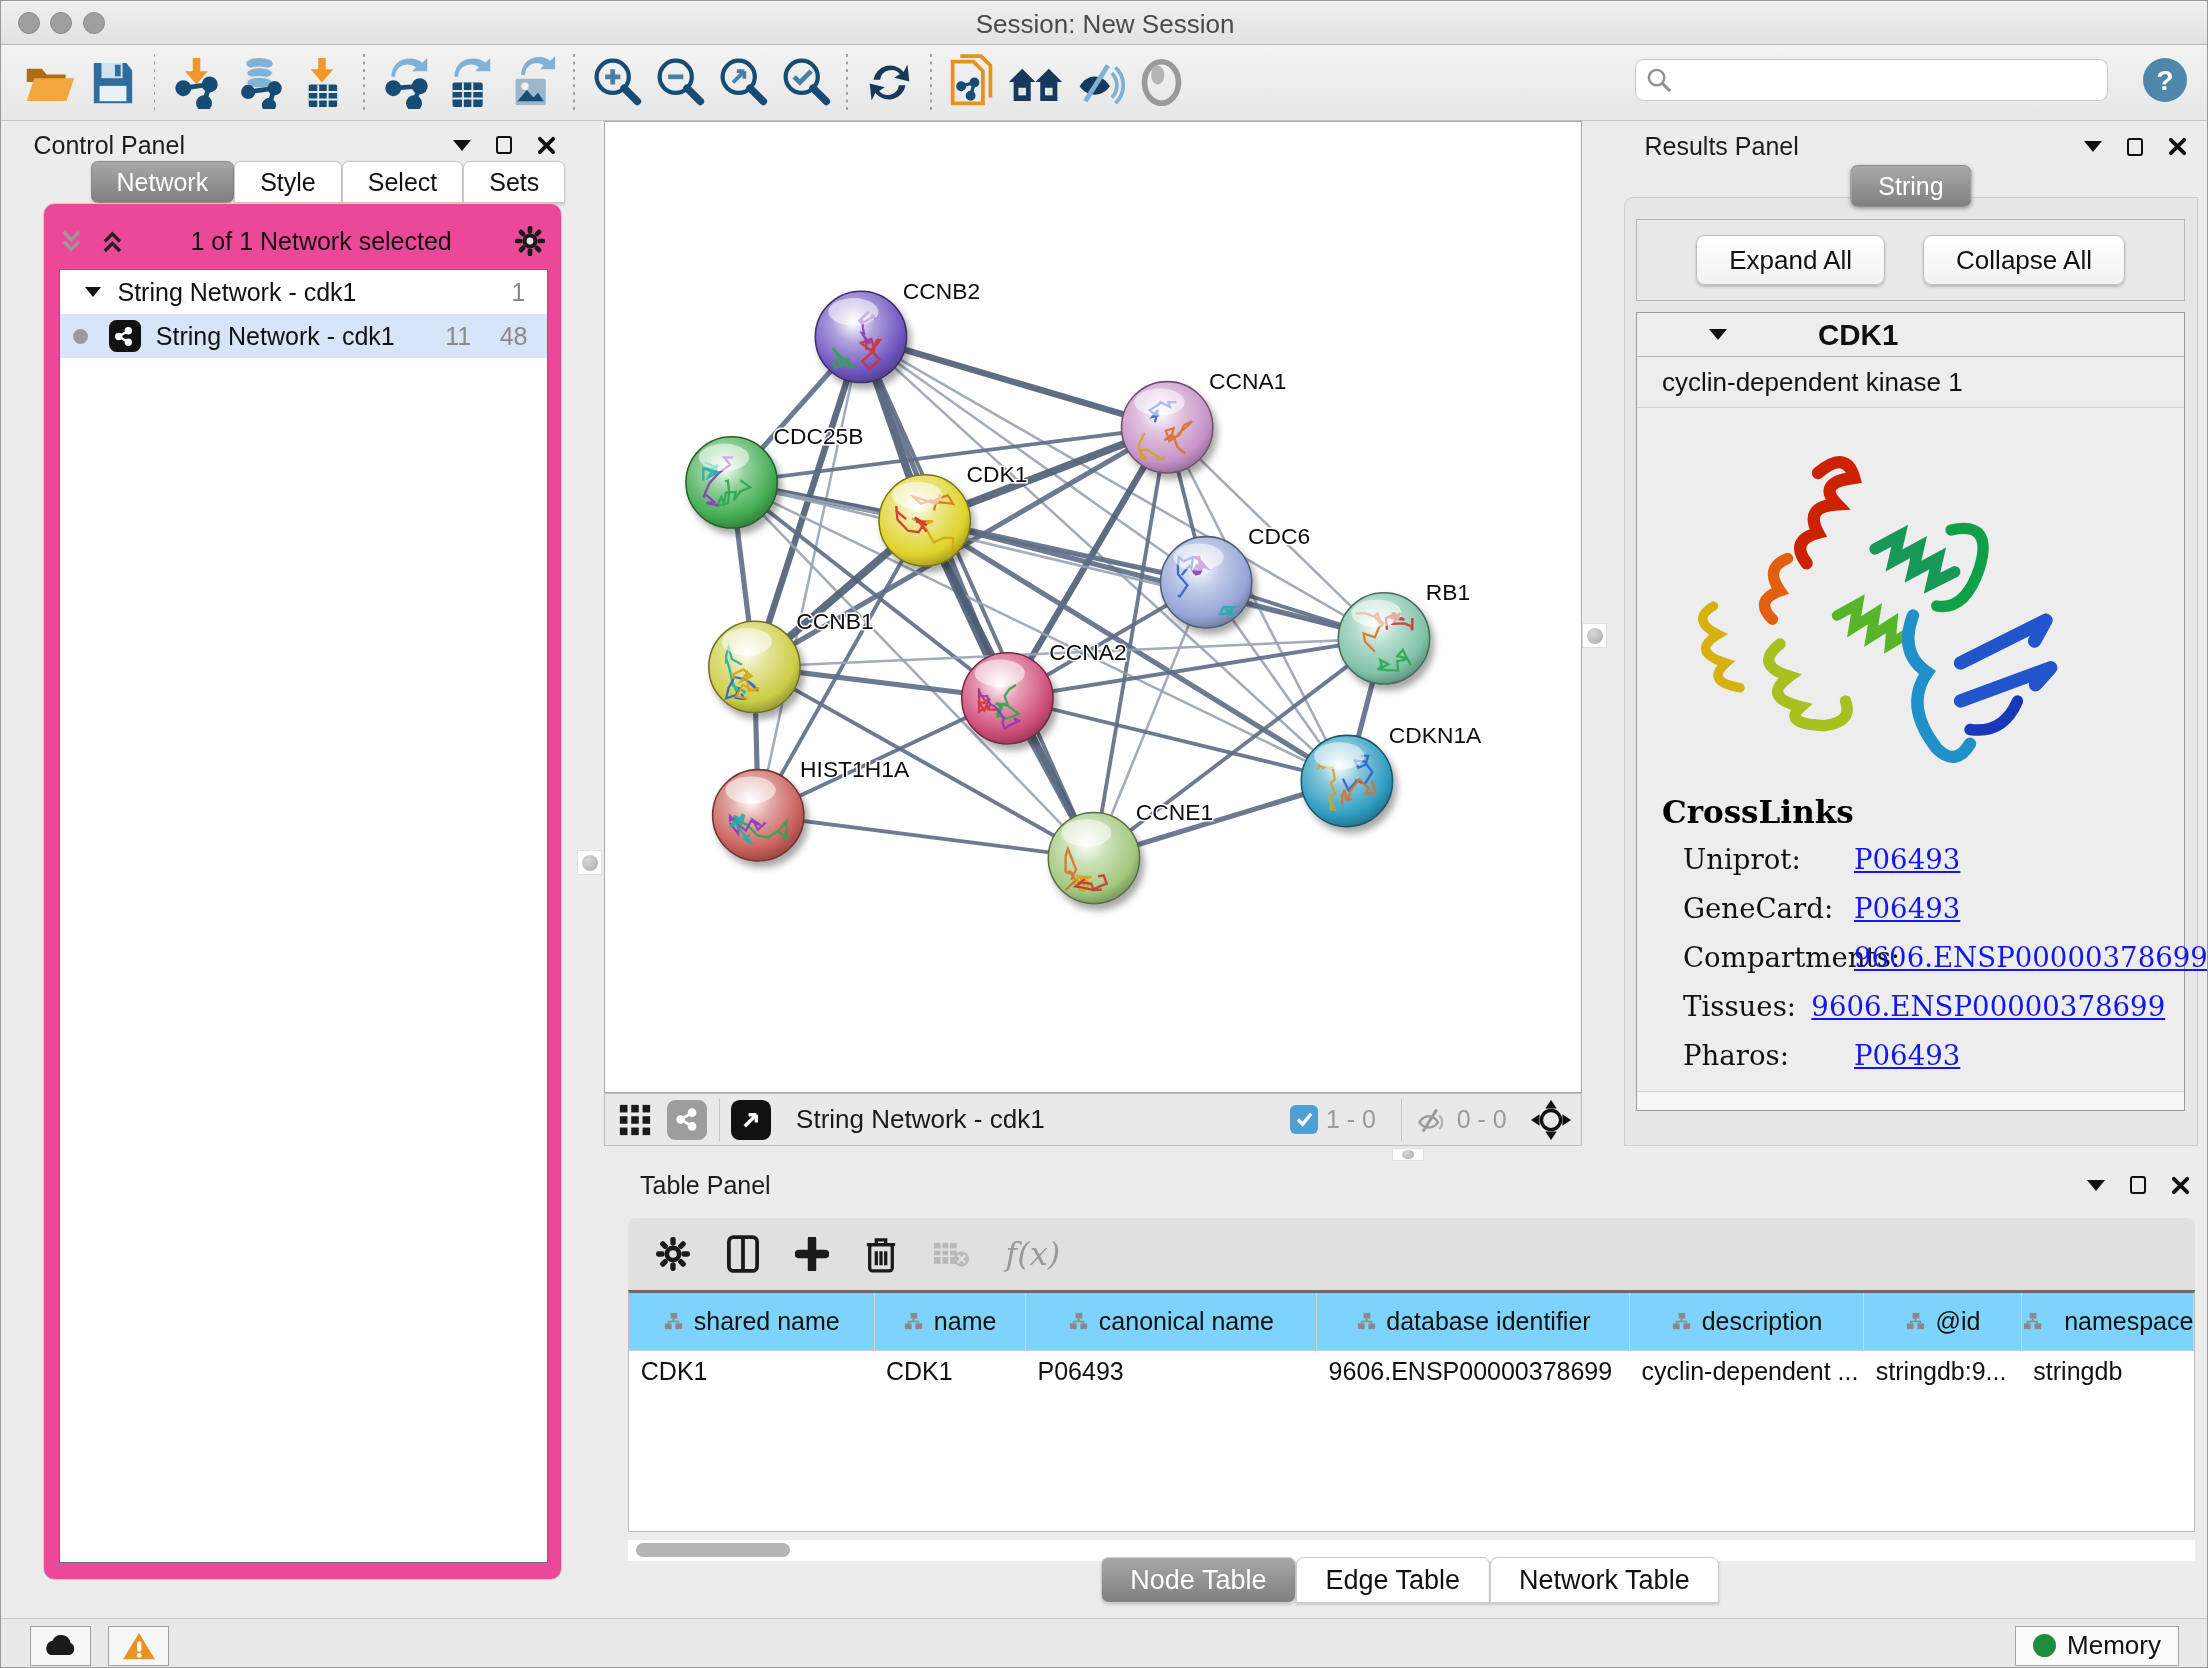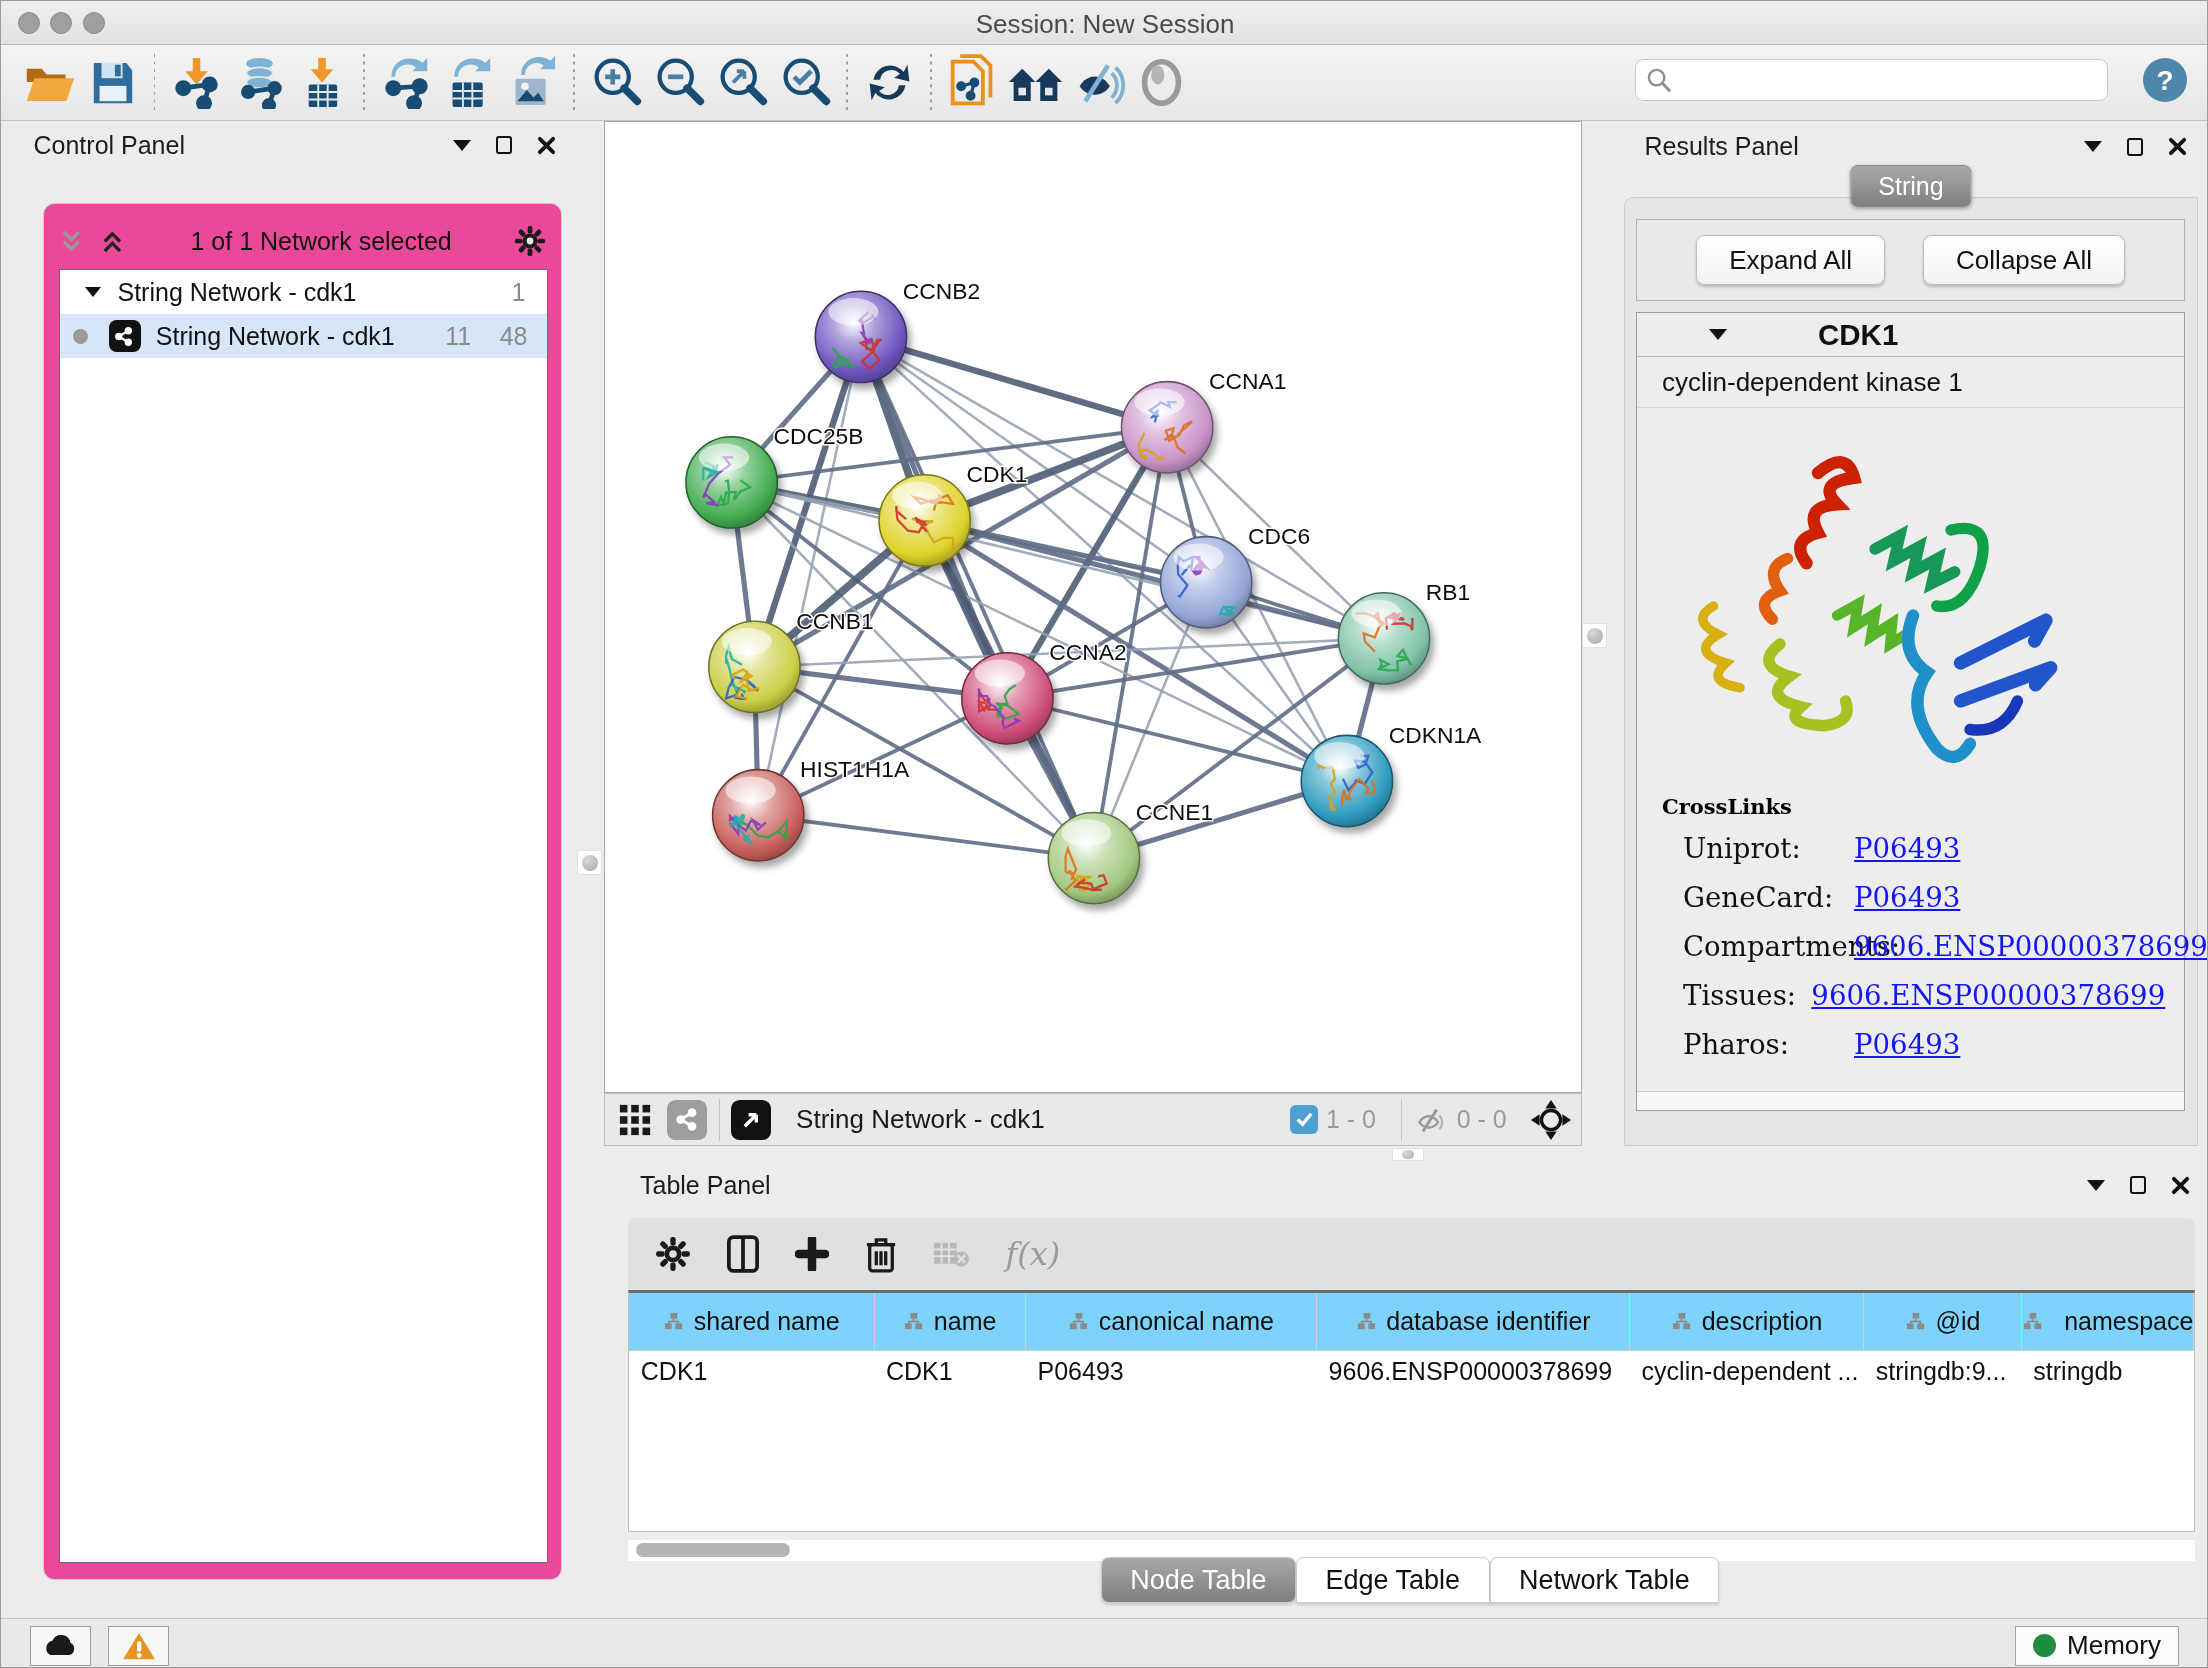--- a/index.html
+++ b/index.html
@@ -70,21 +70,21 @@
   .rp-buttons { position:absolute; left:11.4px; top:21px; right:11.4px; height:82px;
     background:#e9e9e9; border:1.9px solid #b5b5b5; display:flex; align-items:center; justify-content:center; gap:38px; }
   .rp-btn { background:linear-gradient(#ffffff,#f2f2f2); border:1px solid #bdbdbd; border-radius:8.6px;
     font-size:26px; color:#111; padding:8.6px 32px; box-shadow:0 1.9px 2.9px rgba(0,0,0,.2); }
   .rp-entry { position:absolute; left:11.4px; top:114px; right:11.4px; height:799px;
     background:#ededed; border:1.9px solid #9d9d9d; }
   .rp-entry-head { height:44px; border-bottom:1.9px solid #b9b9b9; display:flex; align-items:center; }
   .gene-name { font-size:29.5px; font-weight:bold; color:#111; margin-left:91px; }
   .rp-desc { font-size:26px; color:#111; padding:9.5px 0 9.5px 25px; border-bottom:1px solid #d6d6d6; }
   .crosslinks { position:absolute; left:25px; top:481px; right:19px; font-family:"DejaVu Serif", serif; }
-  .cl-title { font-size:21px; font-weight:bold; color:#000; margin-bottom:13.3px; }
+  .cl-title { font-size:31px; font-weight:bold; color:#000; margin-bottom:13.3px; }
   .cl-row { display:flex; font-size:27.6px; margin-bottom:16px; }
   .cl-label { width:171px; color:#111; margin-left:21px; }
   .cl-link { color:#1417ee; text-decoration:underline; }
   .rp-scroll { position:absolute; left:0; right:0; bottom:0; height:19px; background:#f6f6f6; border-top:1px solid #cfcfcf; }
 
   
   .table-panel { position:absolute; left:616px; top:1162px; width:1586px; height:445px; background:#ececec; }
   .tp-head { position:absolute; left:23px; top:7.6px; right:13.3px; display:flex; justify-content:space-between; align-items:center; }
   .tp-toolbar { position:absolute; left:11.4px; top:55px; right:7.6px; height:72px;
     background:#e0e0e0; border-radius:7.6px 7.6px 0 0; display:flex; align-items:center; gap:36px; padding-left:27px; }
@@ -289,20 +289,26 @@
 <div class="control-panel">
   <div class="cp-head">
     <span class="panel-title">Control Panel</span>
     <span class="panel-ctrl">
       <span class="tri-down"></span>
       <span class="float-sq"></span>
       <svg width="19" height="19" viewBox="0 0 20 20">
         <path d="M3 3 L17 17 M17 3 L3 17" stroke="#111" stroke-width="4" stroke-linecap="round"></path>
         </svg>
     </span>
+  </div>
+  <div class="tabs-row">
+    <span class="tab sel">Network</span>
+    <span class="tab">Style</span>
+    <span class="tab">Select</span>
+    <span class="tab">Sets</span>
   </div>
   <div class="cp-box">
     <div class="cp-status">
       <svg width="28.5" height="27" viewBox="0 0 30 28">
         <path d="M5 4 l8 8 8-8 M5 14 l8 8 8-8" stroke="#9a9a9a" stroke-width="3.5" fill="none"></path>
         </svg>
       <svg width="28.5" height="27" viewBox="0 0 30 28" style="margin-left:13.3px">
         <path d="M5 24 l8-8 8 8 M5 14 l8-8 8 8" stroke="#222" stroke-width="3.5" fill="none"></path>
         </svg>
       <span class="cp-status-text">1 of 1 Network selected</span>

